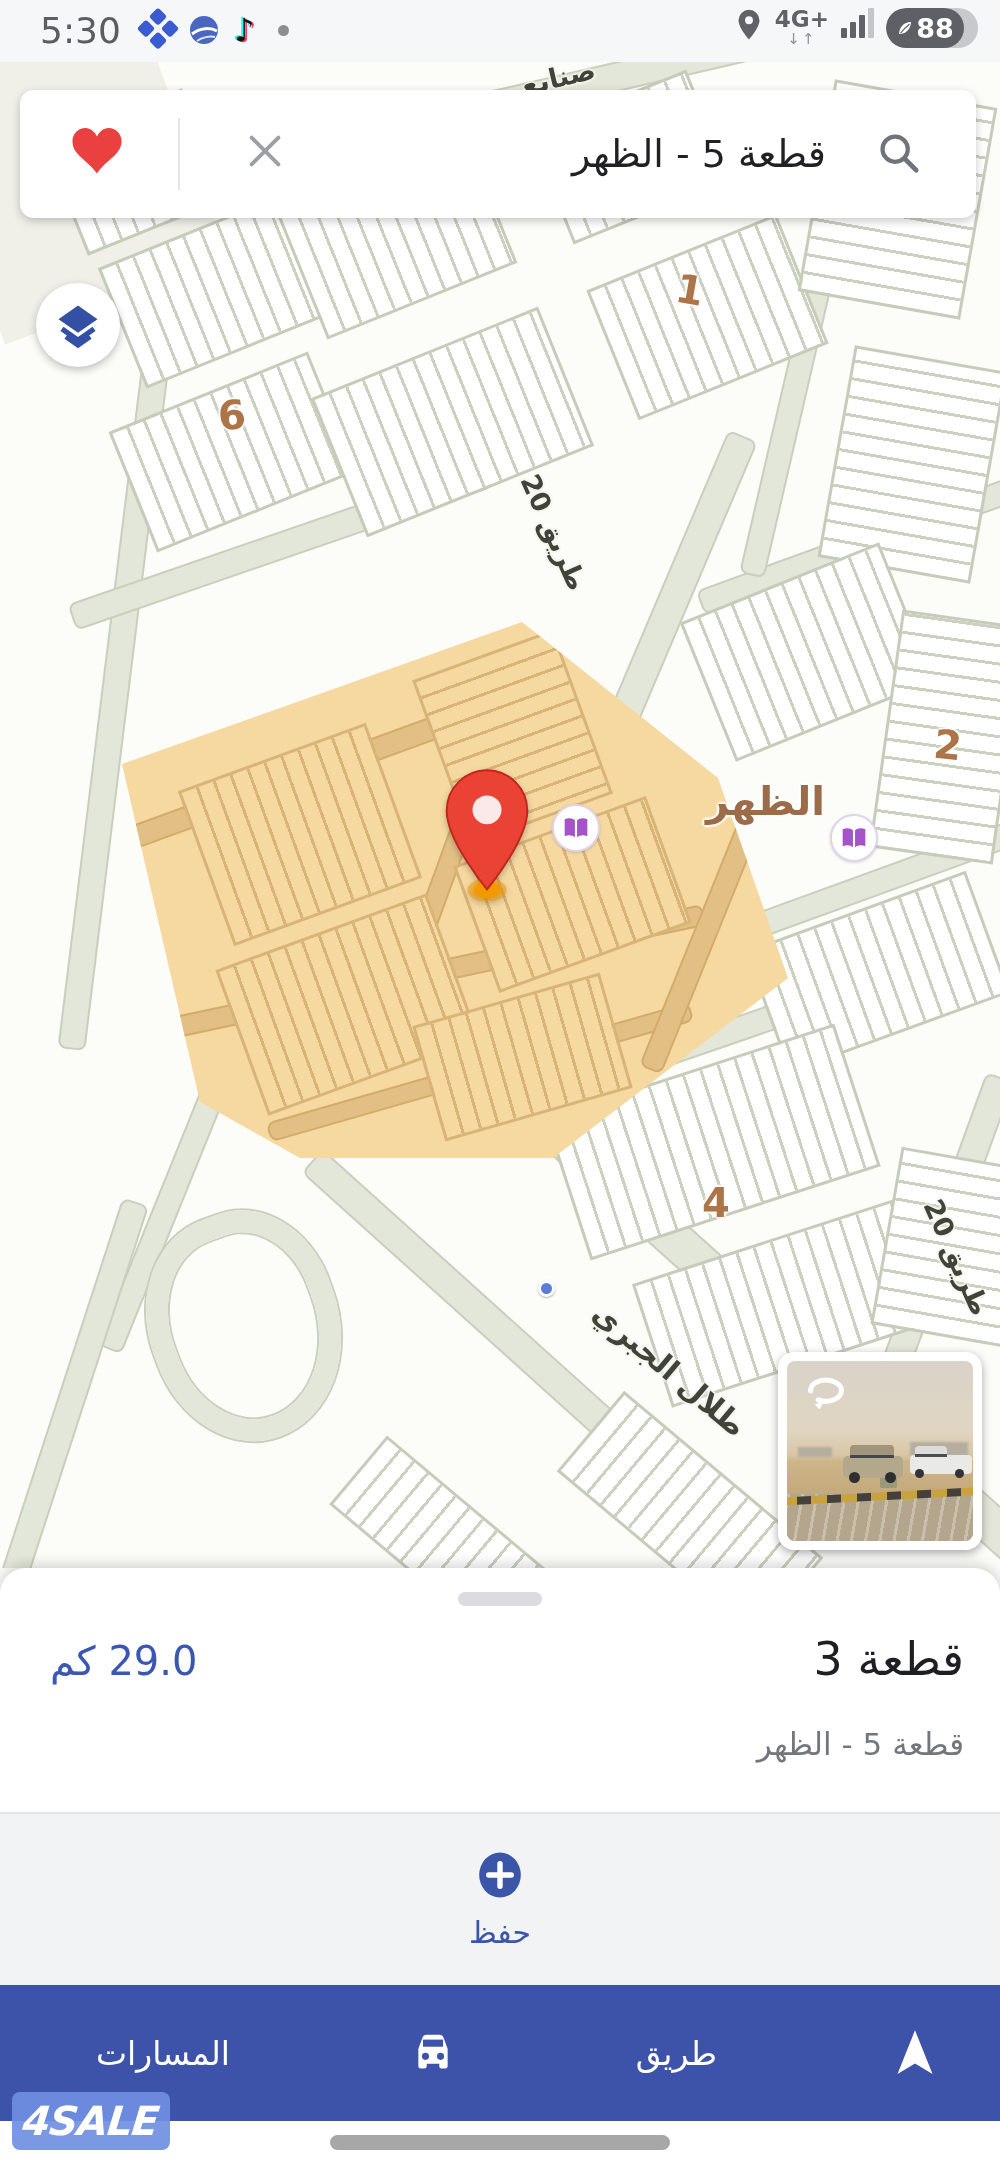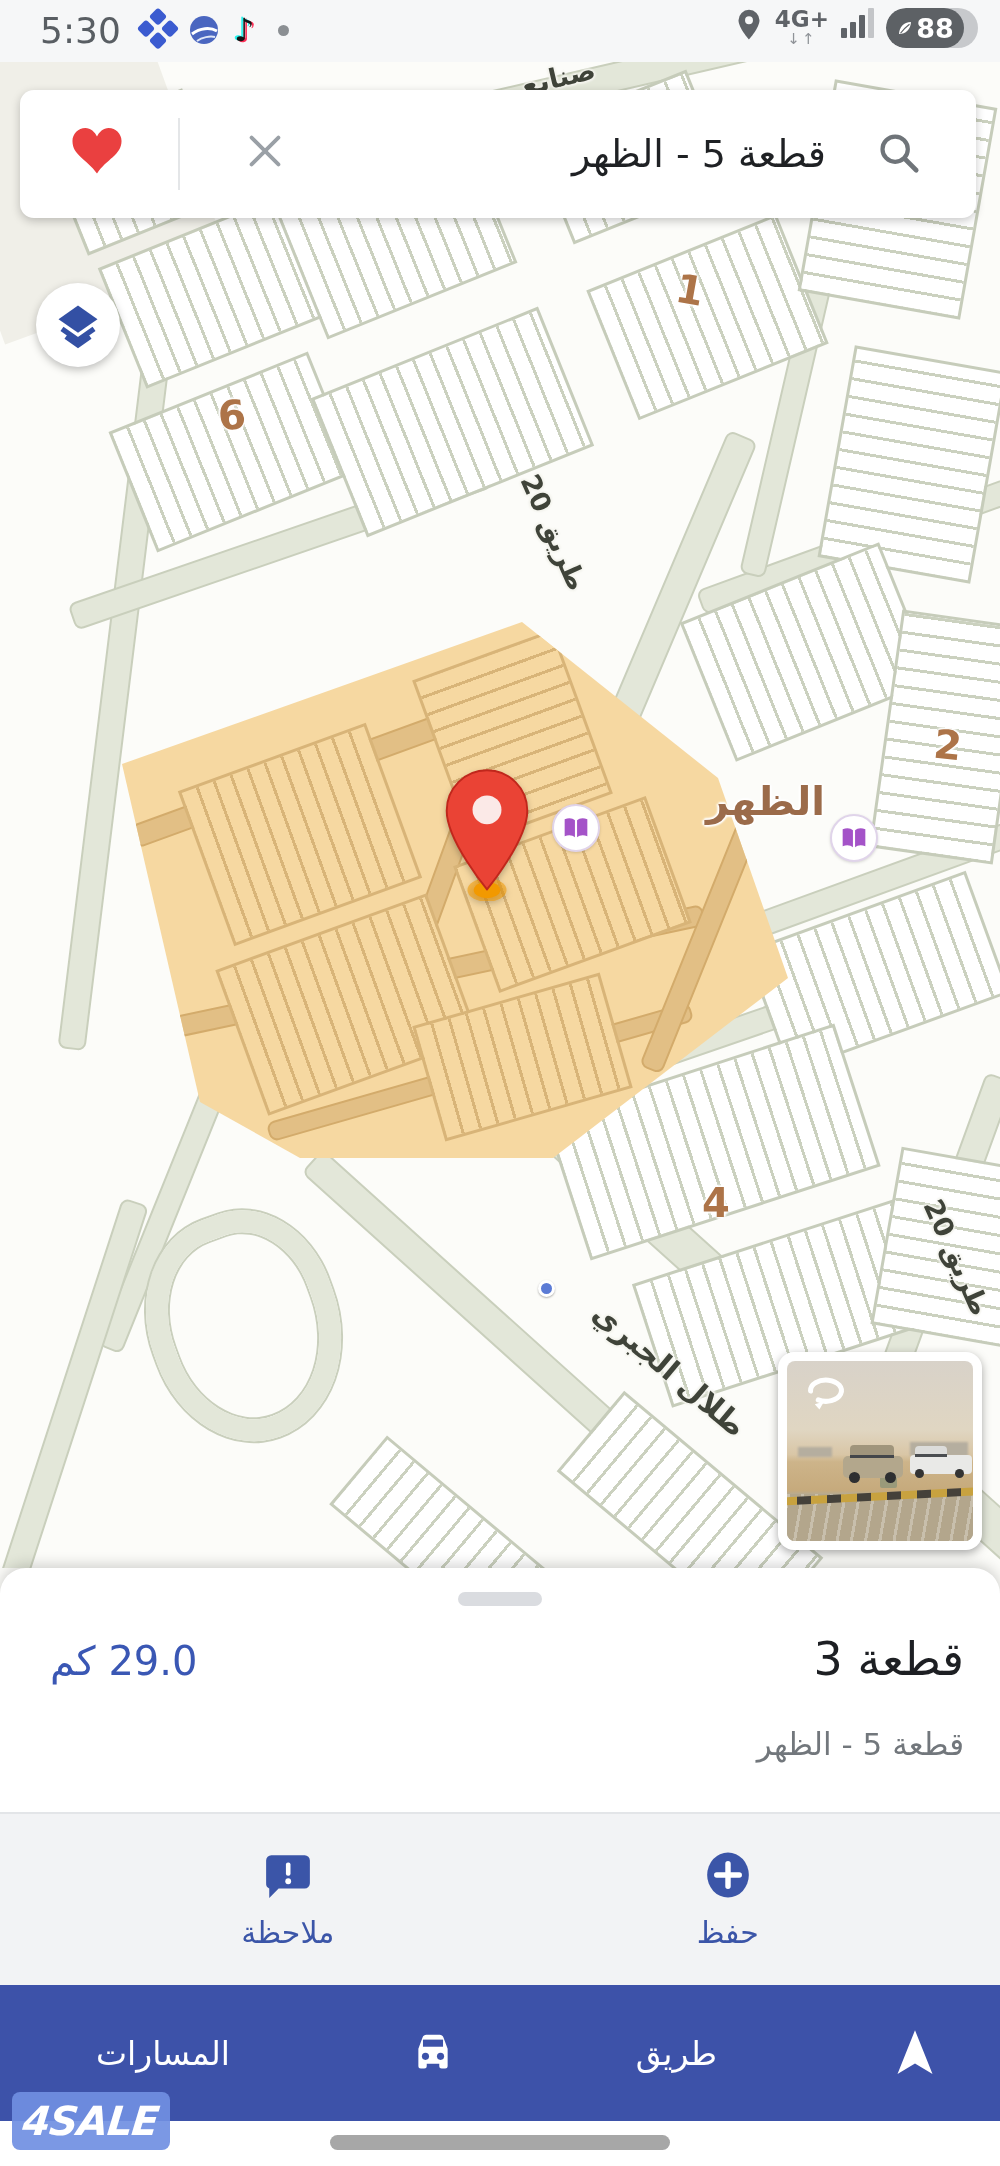--- a/index.html
+++ b/index.html
@@ -279,28 +279,20 @@
   </div>
 
   <div class="actionbar">
     <div class="act">
       <svg width="50" height="52" viewBox="0 0 24 24">
         <ellipse cx="12" cy="12" rx="10" ry="10.8" fill="#3b55a8"></ellipse>
         <path d="M12 6.6 V17.4 M6.6 12 H17.4" stroke="#ffffff" stroke-width="2.6" stroke-linecap="round"></path>
       </svg>
       <span class="lbl">حفظ</span>
     </div>
-    <div class="act">
-      <svg width="50" height="52" viewBox="0 0 24 24">
-        <path d="M4 2.5 h16 a2.5 2.5 0 0 1 2.5 2.5 v11 a2.5 2.5 0 0 1 -2.5 2.5 h-12.5 l-4.5 4.5 v-4.5 a2.5 2.5 0 0 1 -1.5 -2.5 v-11 a2.5 2.5 0 0 1 2.5 -2.5 z" fill="#3b55a8"></path>
-        <rect x="11" y="6" width="2.2" height="6.4" rx="1" fill="#ffffff"></rect>
-        <circle cx="12.1" cy="15" r="1.4" fill="#ffffff"></circle>
-      </svg>
-      <span class="lbl">ملاحظة</span>
-    </div>
   </div>
 
   <div class="bluebar">
     <div class="bb-item">
       <svg width="42" height="50" viewBox="0 0 24 28">
         <polygon points="12,1 22,26 12,20 2,26" fill="#ffffff"></polygon>
       </svg>
     </div>
     <div class="bb-item">
       <span>طريق</span>

